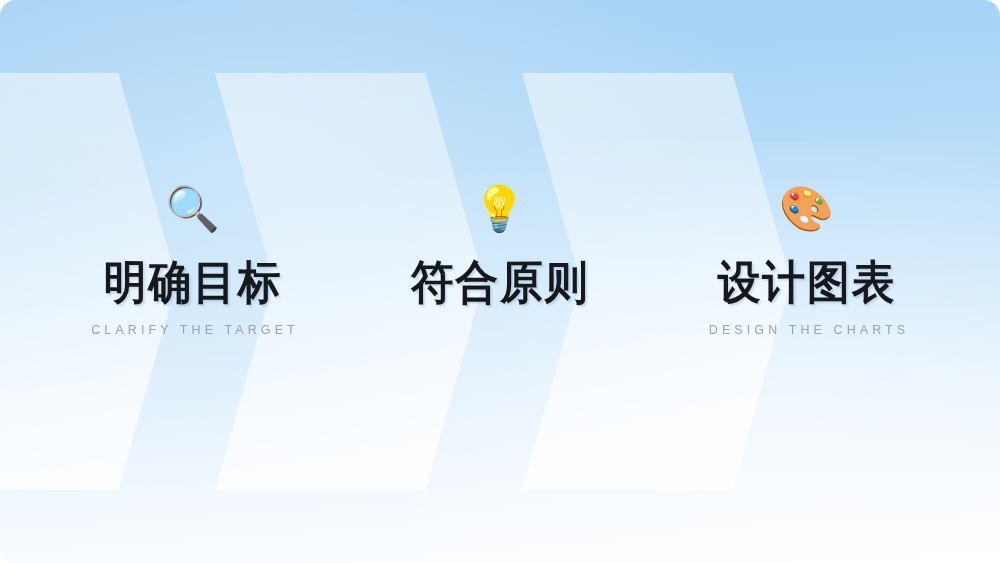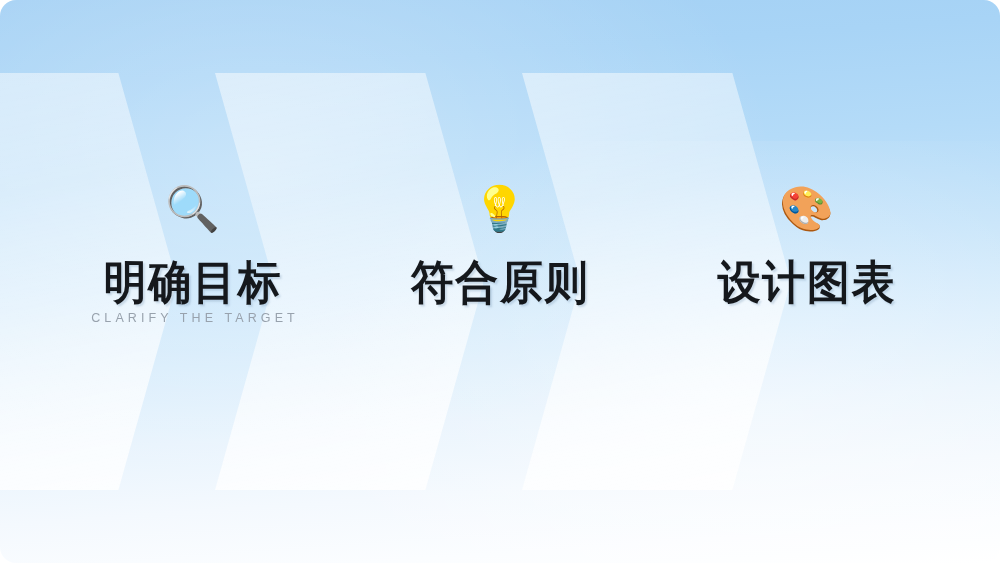--- a/index.html
+++ b/index.html
@@ -101,20 +101,21 @@
     line-height: 56px;
     font-weight: 700;
     color: #15181c;
     letter-spacing: 2px;
     transform: scaleX(0.93);
     text-shadow: 2px 2px 2px rgba(120,150,180,0.30);
     white-space: nowrap;
   }
 
   .card-sub {
+    margin-top: 12px;
     font-size: 12.5px;
     line-height: 16px;
     font-weight: 400;
     color: #98a2ad;
     letter-spacing: 4.1px;
     white-space: nowrap;
     text-indent: 4.1px;
   }
 </style>
 </head>
@@ -136,15 +137,16 @@
   </div>
 
   <div class="card" id="card-2">
     <span class="card-icon">💡</span>
     <div class="card-title">符合原则</div>
   </div>
 
   <div class="card" id="card-3">
     <span class="card-icon">🎨</span>
     <div class="card-title">设计图表</div>
+    <div class="card-sub">DESIGN THE CHARTS</div>
   </div>
 
 </div>
 
 </body></html>

